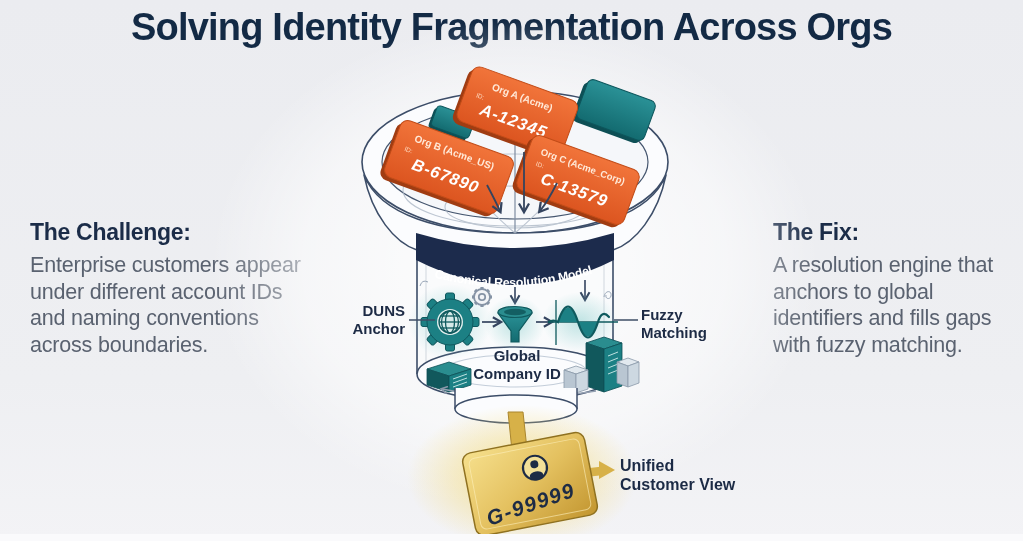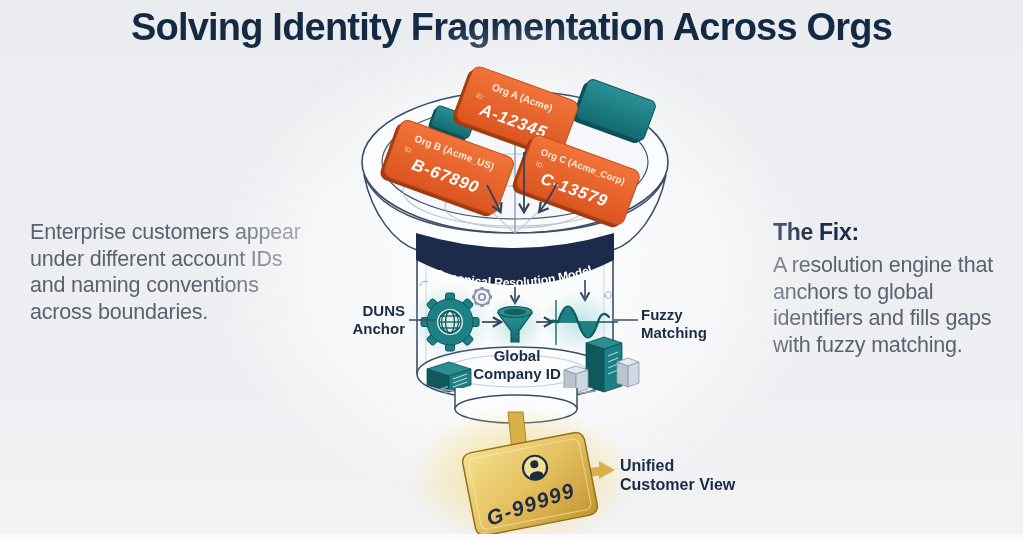--- a/index.html
+++ b/index.html
@@ -18,20 +18,21 @@
   text{font-family:"Liberation Sans","DejaVu Sans",sans-serif;}
 </style>
 </head>
 <body>
 
 <div class="stage">
 
   <div class="page-title">Solving Identity Fragmentation Across Orgs</div>
 
   <div class="side-block left-block">
+    <h2>The Challenge:</h2>
     <p>Enterprise customers appear under different account IDs and naming conventions across boundaries.</p>
   </div>
 
   <div class="side-block right-block">
     <h2>The Fix:</h2>
     <p>A resolution engine that anchors to global identifiers and fills gaps with fuzzy matching.</p>
   </div>
 
   <svg class="diagram-svg" width="1023" height="541" viewBox="0 0 1023 541">
     <defs>

